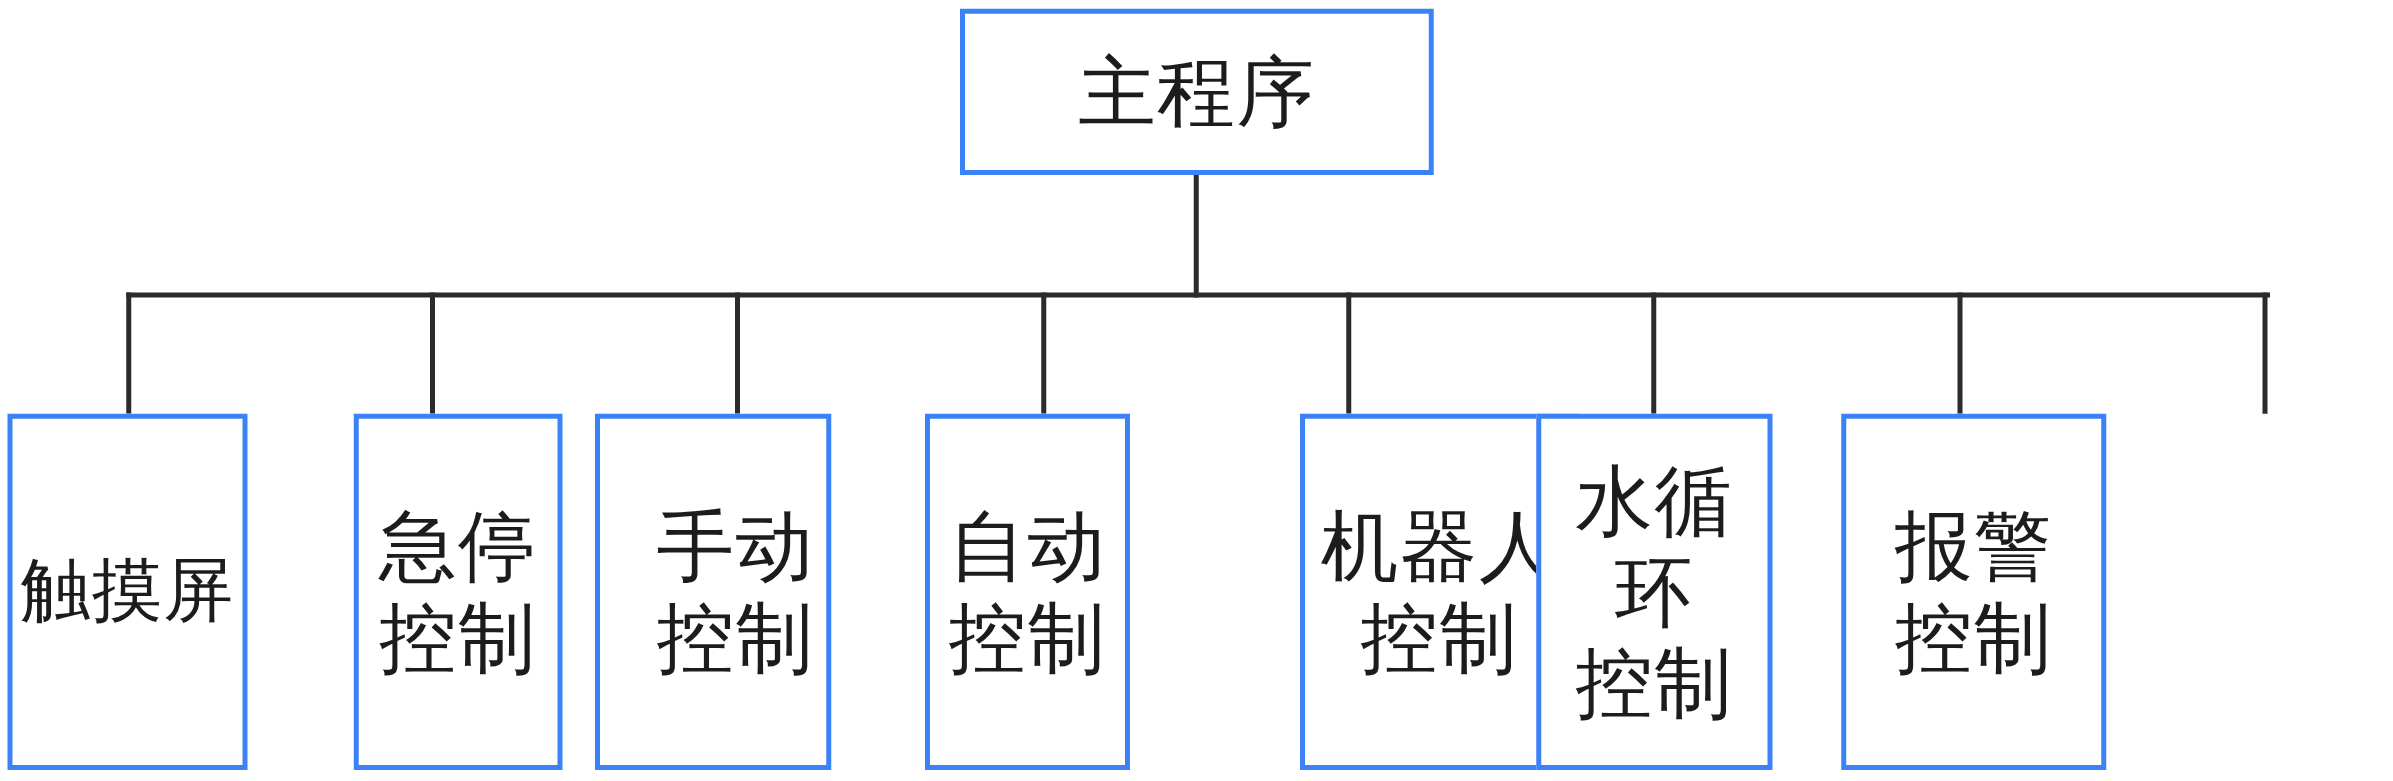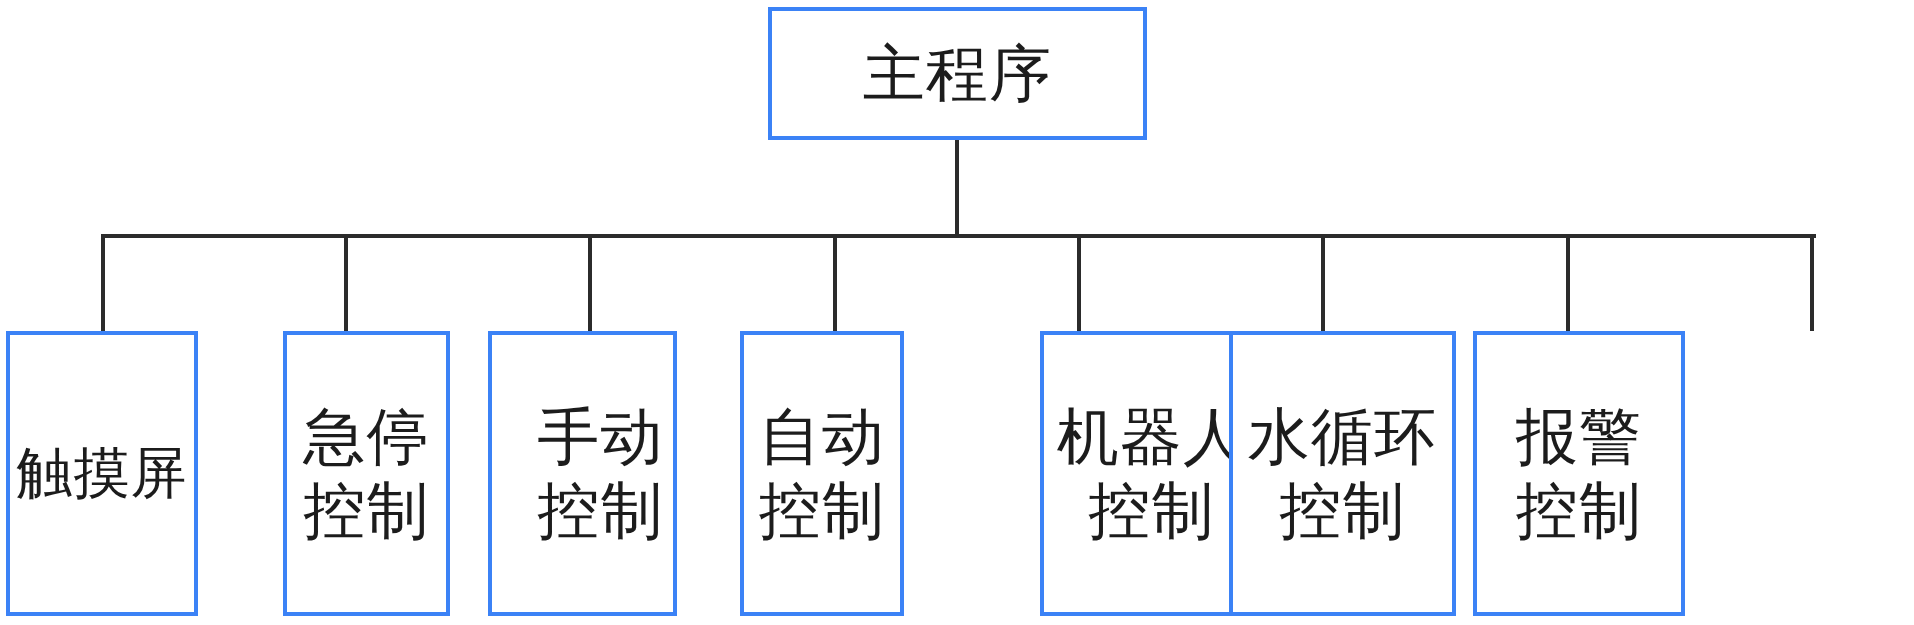--- a/index.html
+++ b/index.html
@@ -92,36 +92,36 @@
 
   <div class="node leaf one-line" style="left:6px; width:192px;">
     <span class="node-label">触摸屏</span>
   </div>
 
   <div class="node leaf" style="left:251px; width:167px;margin-left:32px;">
     <span class="node-label">急停
 控制</span>
   </div>
 
-  <div class="node leaf" style="left:488px; width:189px;padding-left:36px;">
+  <div class="node leaf" style="left:476px; width:189px;padding-left:36px;">
     <span class="node-label">手动
 控制</span>
   </div>
 
   <div class="node leaf" style="left:740px; width:164px;">
     <span class="node-label">自动
 控制</span>
   </div>
 
   <div class="node leaf" style="left:1040px; width:223px;">
     <span class="node-label">机器人
 控制</span>
   </div>
 
-  <div class="node leaf" style="left:1229px; width:227px;">
+  <div class="node leaf" style="left:1229px; width:189px;">
     <span class="node-label">水循环
 控制</span>
   </div>
 
   <div class="node leaf" style="left:1473px; width:212px;">
     <span class="node-label">报警
 控制</span>
   </div>
 
 

